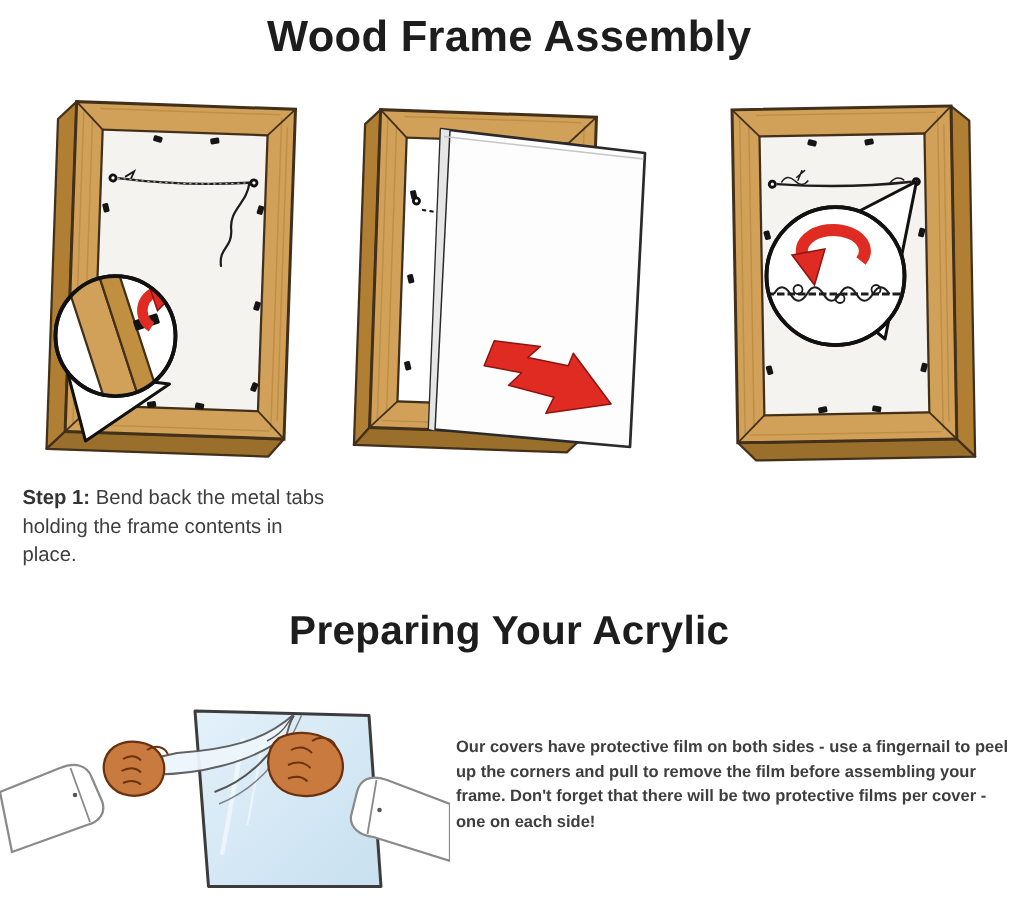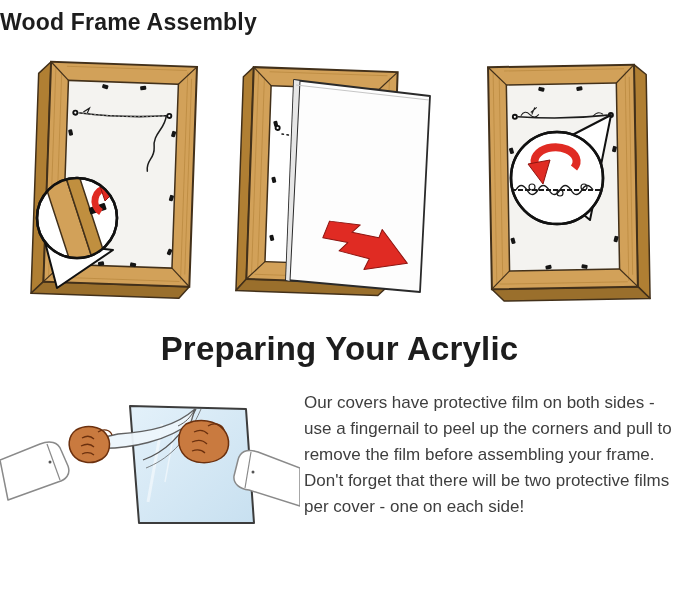--- a/index.html
+++ b/index.html
@@ -1,40 +1,40 @@
 <!DOCTYPE html>
 <html style="--title: #1d1d1d; --text: #3e3e3e; --wood: #d2a159; --wood-dark: #b07f33; --wood-darker: #96espace; --wood-deep: #9a6f2c; --wood-grain: #b8873d; --outline: #42301a; --backing: #f4f3f0; --red: #e02b23; --red-dark: #8d1410; --ink: #1d1d1d; --acrylic-light: #e3f1fa; --acrylic-deep: #c8e0f0; --skin: #c97a3f; --skin-dark: #6b300e;"><head>
 <meta charset="utf-8">
 <style>
   html,body{margin:0;padding:0;background:#fff;}
   .page{
     width:679px;height:601px;background:#fff;overflow:hidden;
     font-family:"Liberation Sans",sans-serif;position:relative;
   }
   .title-1{
-    font-size:23px;font-weight:600;color:var(--title,#1d1d1d);
+    text-align:center;font-size:29px;font-weight:600;color:var(--title,#1d1d1d);
     margin:9px 0 0;letter-spacing:.2px;
   }
   .steps-row{display:flex;margin-top:18px;padding:0 4px;}
   .step-col{flex:1;display:flex;flex-direction:column;align-items:center;min-width:0;}
   .step-illo{display:block;}
   .step-text{
     font-size:13.5px;line-height:1.42;color:var(--text,#3e3e3e);
     margin:12px 4px 0;align-self:stretch;padding:0 7px;
   }
   .step-text strong{font-weight:700;color:#333;}
   .title-2{
-    text-align:center;font-size:33px;font-weight:600;color:var(--title,#1d1d1d);
+    text-align:center;font-size:27px;font-weight:600;color:var(--title,#1d1d1d);
     margin:26px 0 0;letter-spacing:.2px;
   }
   .acrylic-row{display:flex;align-items:center;margin-top:14px;}
   .acrylic-illo{width:300px;height:142px;flex:none;display:block;}
   .acrylic-text{
-    font-size:17px;line-height:1.52;color:var(--text,#3e3e3e);
-    width:372px;margin:4px 0 0 4px;
+    font-size:11px;line-height:1.52;color:var(--text,#3e3e3e);
+    width:372px;margin:4px 0 0 4px;font-weight:bold;
   }
 </style>
 </head>
 <body>
 
 <div class="page">
 
   <h1 class="title-1">Wood Frame Assembly</h1>
 
   <div class="steps-row">
@@ -94,20 +94,24 @@
               <rect x="78" y="158" width="17" height="7" rx="1" fill="#121212"></rect>
             </g>
             <g>
               <path d="M88,158 A13,13 0 0 1 94,134" stroke="var(--red,#e02b23)" stroke-width="7" fill="none"></path>
               <polygon points="85,126 105,134 92,147" fill="var(--red,#e02b23)" stroke="var(--red-dark,#8d1410)" stroke-width="1"></polygon>
             </g>
           </g>
           <circle cx="64" cy="164" r="40" fill="none" stroke="#111" stroke-width="2.5"></circle>
         </g>
       </svg>
+      <p class="step-text">
+        <strong>Step 1:</strong>
+        <span>Bend back the metal tabs holding the frame contents in place.</span>
+      </p>
     </div>
 
     <div class="step-col">
       <svg class="step-illo" width="220" height="250" viewBox="0 0 220 250">
         <g transform="rotate(2 105 122)">
           <polygon points="20,16 10,26 10,240 20,228" fill="var(--wood-dark,#b07f33)" stroke="var(--outline,#42301a)" stroke-width="1.5" stroke-linejoin="round"></polygon>
           <polygon points="20,228 10,240 152,240 164,228" fill="var(--wood-deep,#9a6f2c)" stroke="var(--outline,#42301a)" stroke-width="1.5" stroke-linejoin="round"></polygon>
           <rect x="20" y="16" width="144" height="212" fill="var(--wood,#d2a159)" stroke="var(--outline,#42301a)" stroke-width="2"></rect>
           <g stroke="var(--wood-grain,#b8873d)" stroke-width="1" opacity=".7">
             <path d="M25,21 V223 M31,26 V218 M156,22 V222" fill="none"></path>

